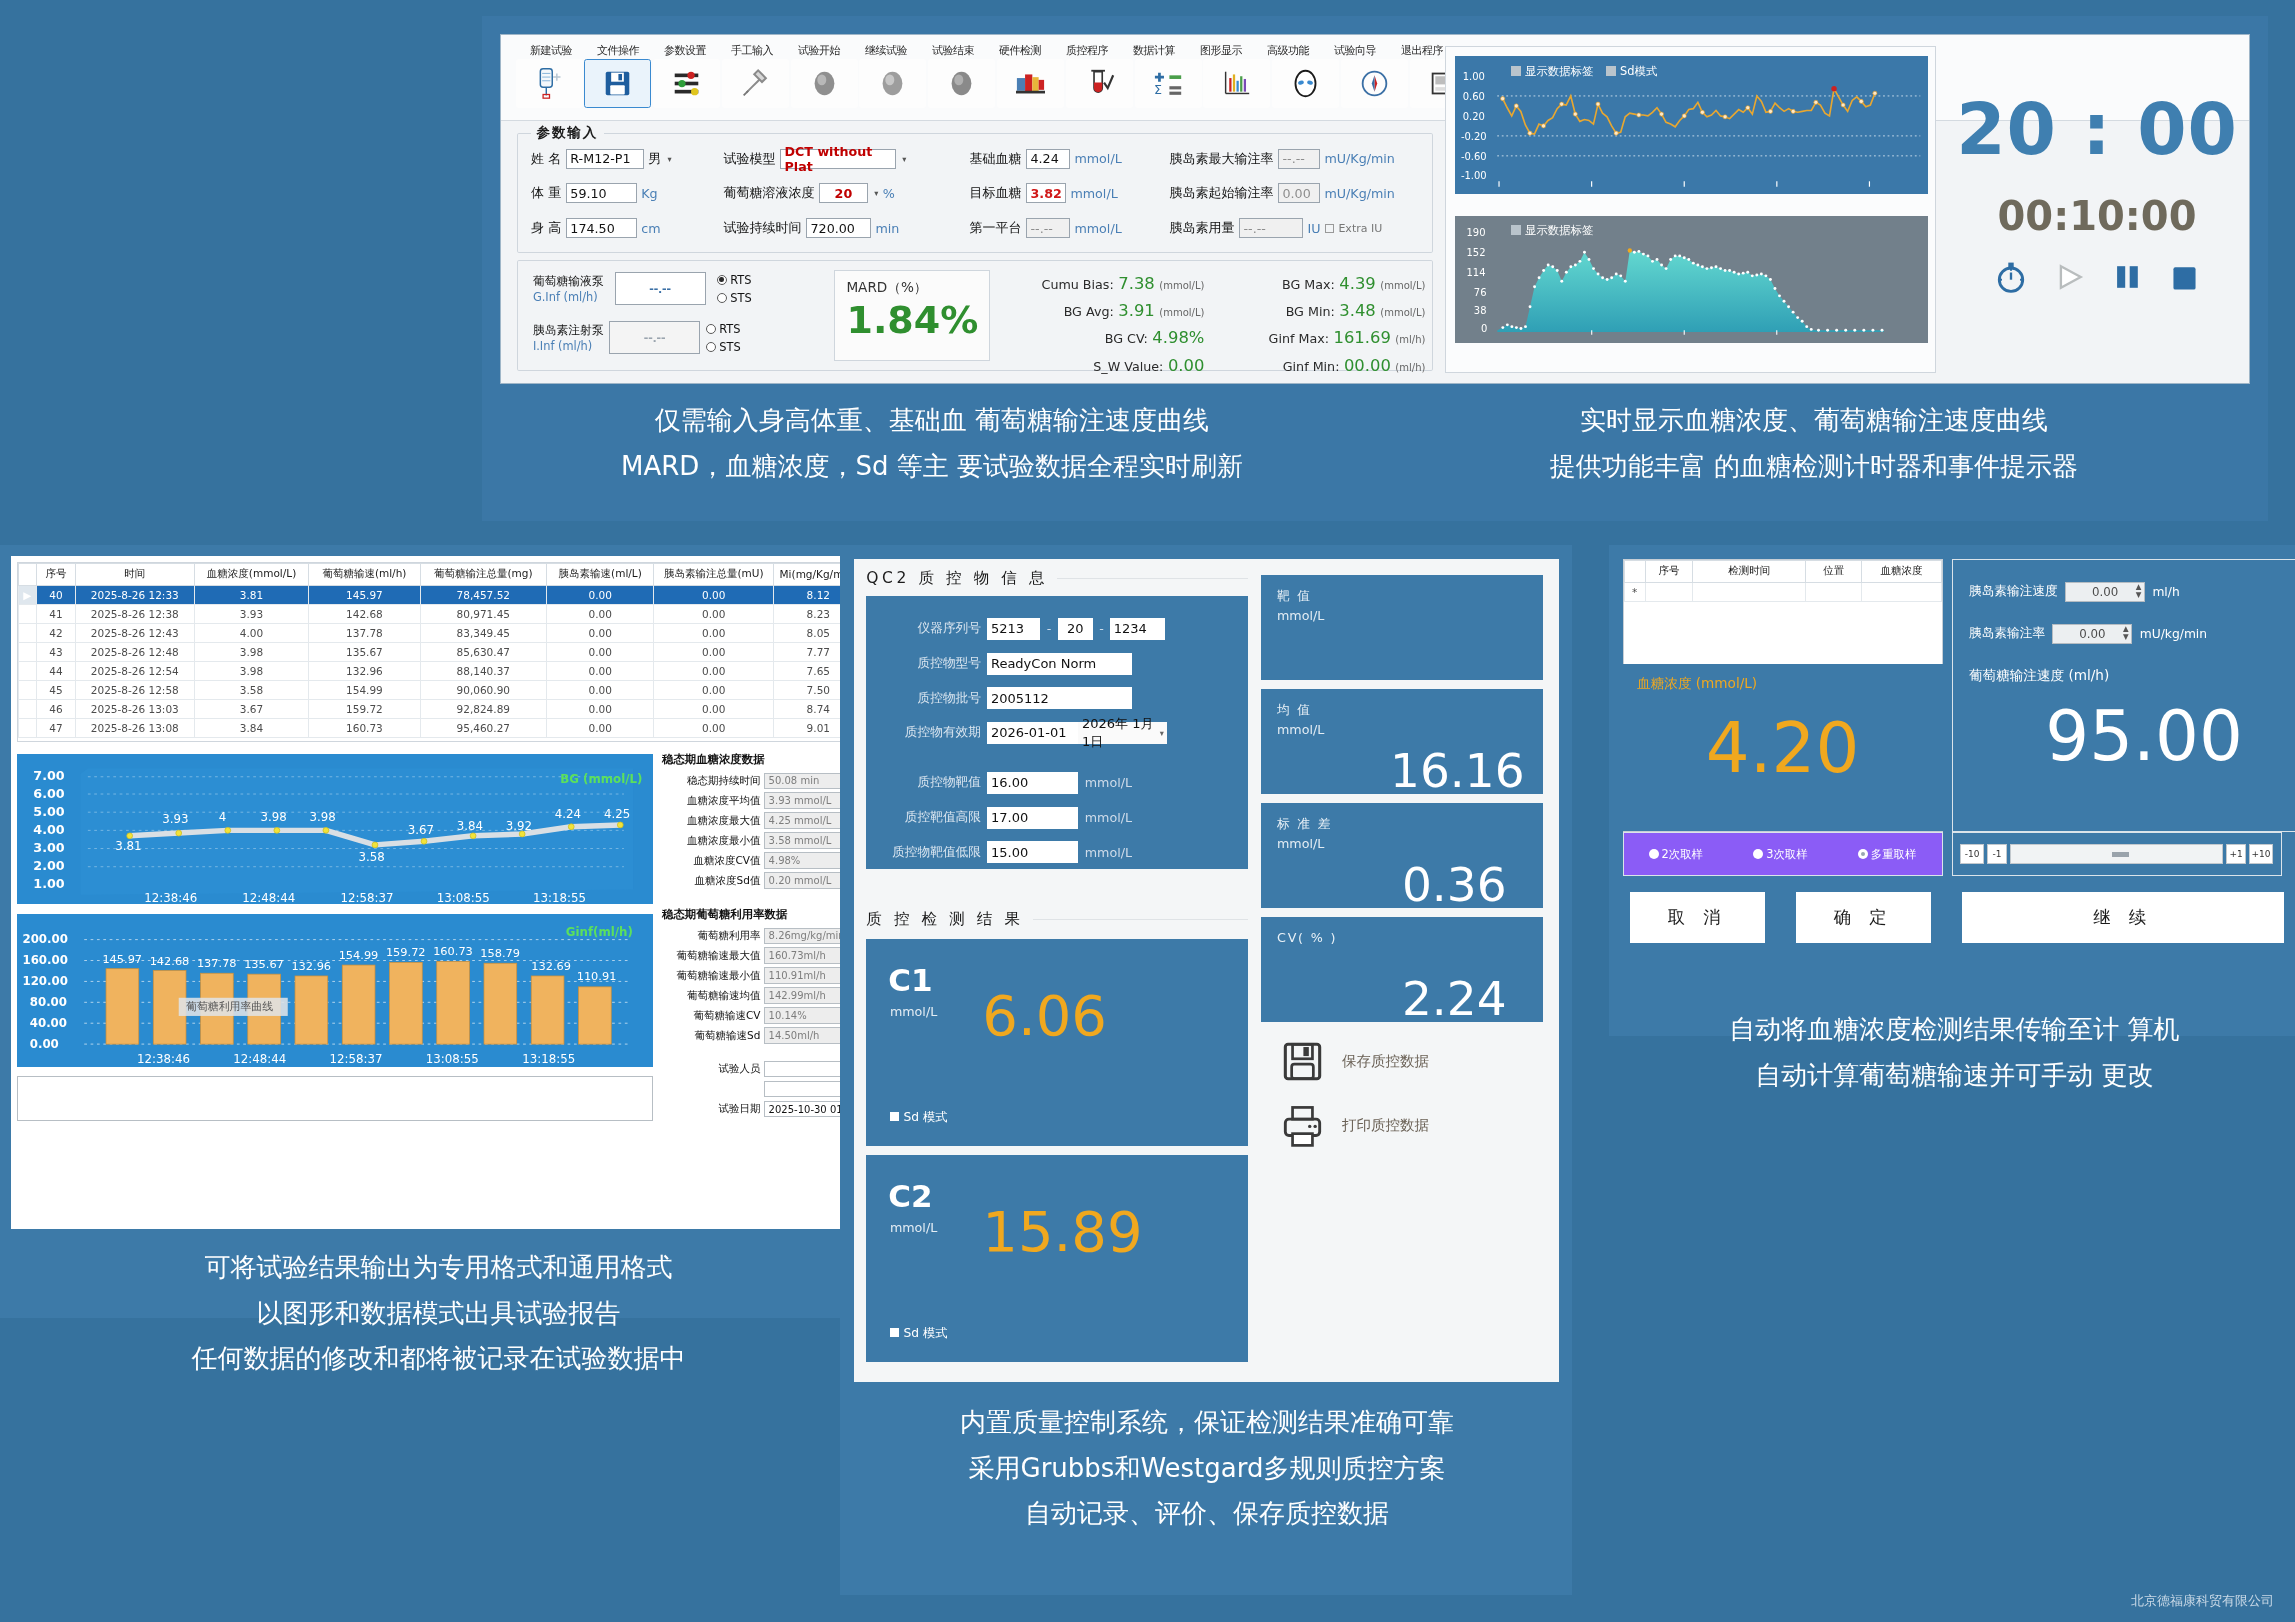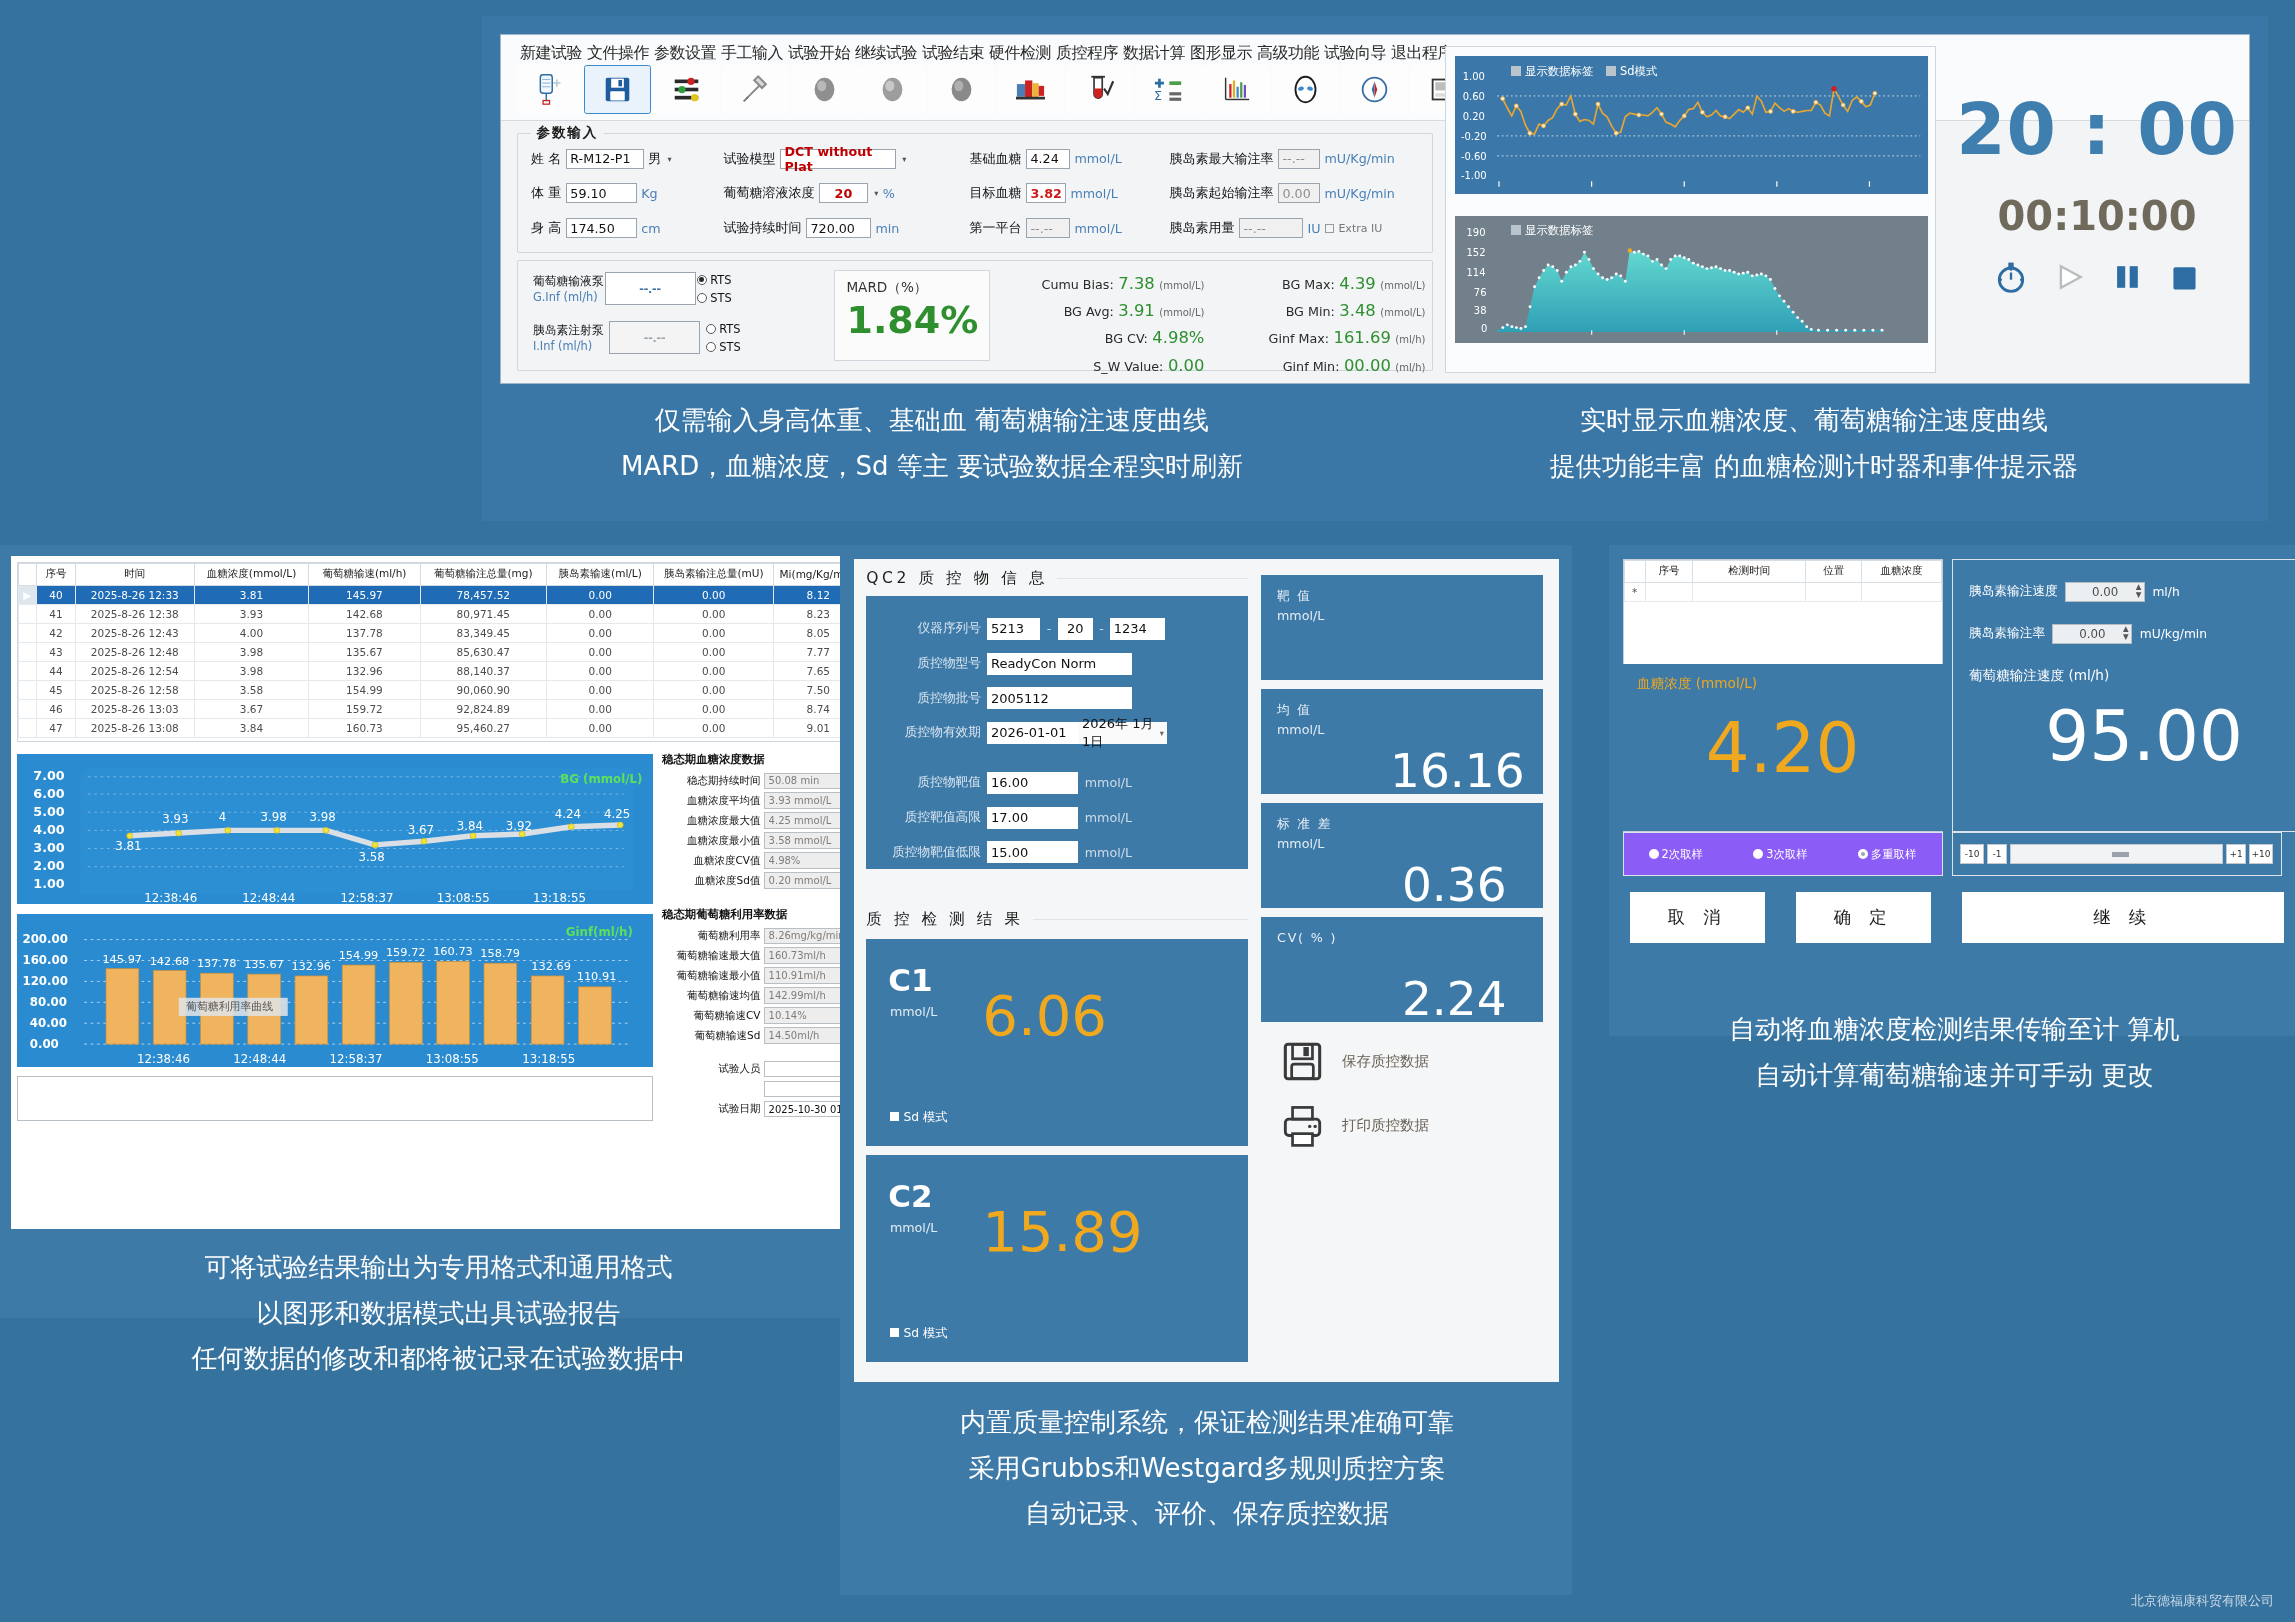--- a/index.html
+++ b/index.html
@@ -14,21 +14,21 @@
 
   
   #top-panel { left: 482px; top: 16.4px; width: 1786px; height: 505px; background: #3b77a6; }
   .app-window {
     position: absolute; left: 18px; top: 18px; width: 1750px; height: 350px;
     background: #f2f4f6; border: 0.9px solid #9fb6c8;
   }
   .ribbon { position: relative; height: 86px; border-bottom: 0.9px solid #d4dae0; background:#fafbfc; }
   .ribbon-labels { display: flex; padding: 7.3px 11px 0 16.4px; gap: 0px; }
   .ribbon-label {
-    width: 67px; text-align: center; font-size: 16px; color: #2a2a2a;
+    width: 67px; text-align: center; font-size: 11px; color: #2a2a2a;
     font-family: "DejaVu Sans", sans-serif; letter-spacing: -0.5px;
   }
   .ribbon-icons { display: flex; padding: 1.8px 11px 0 14.5px; gap: 1.8px; }
   .ribbon-icon {
     width: 67px; height: 49px; border: 0.9px solid transparent; border-radius: 2.7px;
     display: flex; align-items: center; justify-content: center; background: #fdfdfd;
   }
   .ribbon-icon.sel { border-color: #3a8ad0; background: #eaf3fb; }
 
   .group-box {
@@ -352,21 +352,21 @@
         <span class="fbox dis" style="width:64px">--.--</span>
         <span class="funit">IU</span>
         <span style="width:9px;height:9px;border:0.9px solid #999;display:inline-block"></span>
         <span class="flab" style="color:#777;font-size:11px">Extra IU</span>
       </div>
     </div>
 
     <div class="group-box" style="left:16.4px; top:225px; width:916px; height:111px;">
 
       <div style="position:absolute;left:14.5px;top:11px;">
-        <div style="display:flex;align-items:center;gap:1px">
+        <div style="display:flex;align-items:center;gap:11px">
           <div>
             <div class="flab" style="font-size:11.8px">葡萄糖输液泵</div>
             <div class="funit" style="font-size:11.4px">G.Inf  (ml/h)</div>
           </div>
           <div style="width:91px;height:33px;border:0.9px solid #9aa4ae;background:#fff;display:flex;align-items:center;justify-content:center;color:#3a6fa5;font-size:13.6px;font-weight:bold">--.--</div>
           <div>
             <div style="display:flex;align-items:center;gap:3.6px">
                 <span class="radio on"></span>
                 <span class="flab" style="font-size:11.4px">RTS</span>
               </div>

